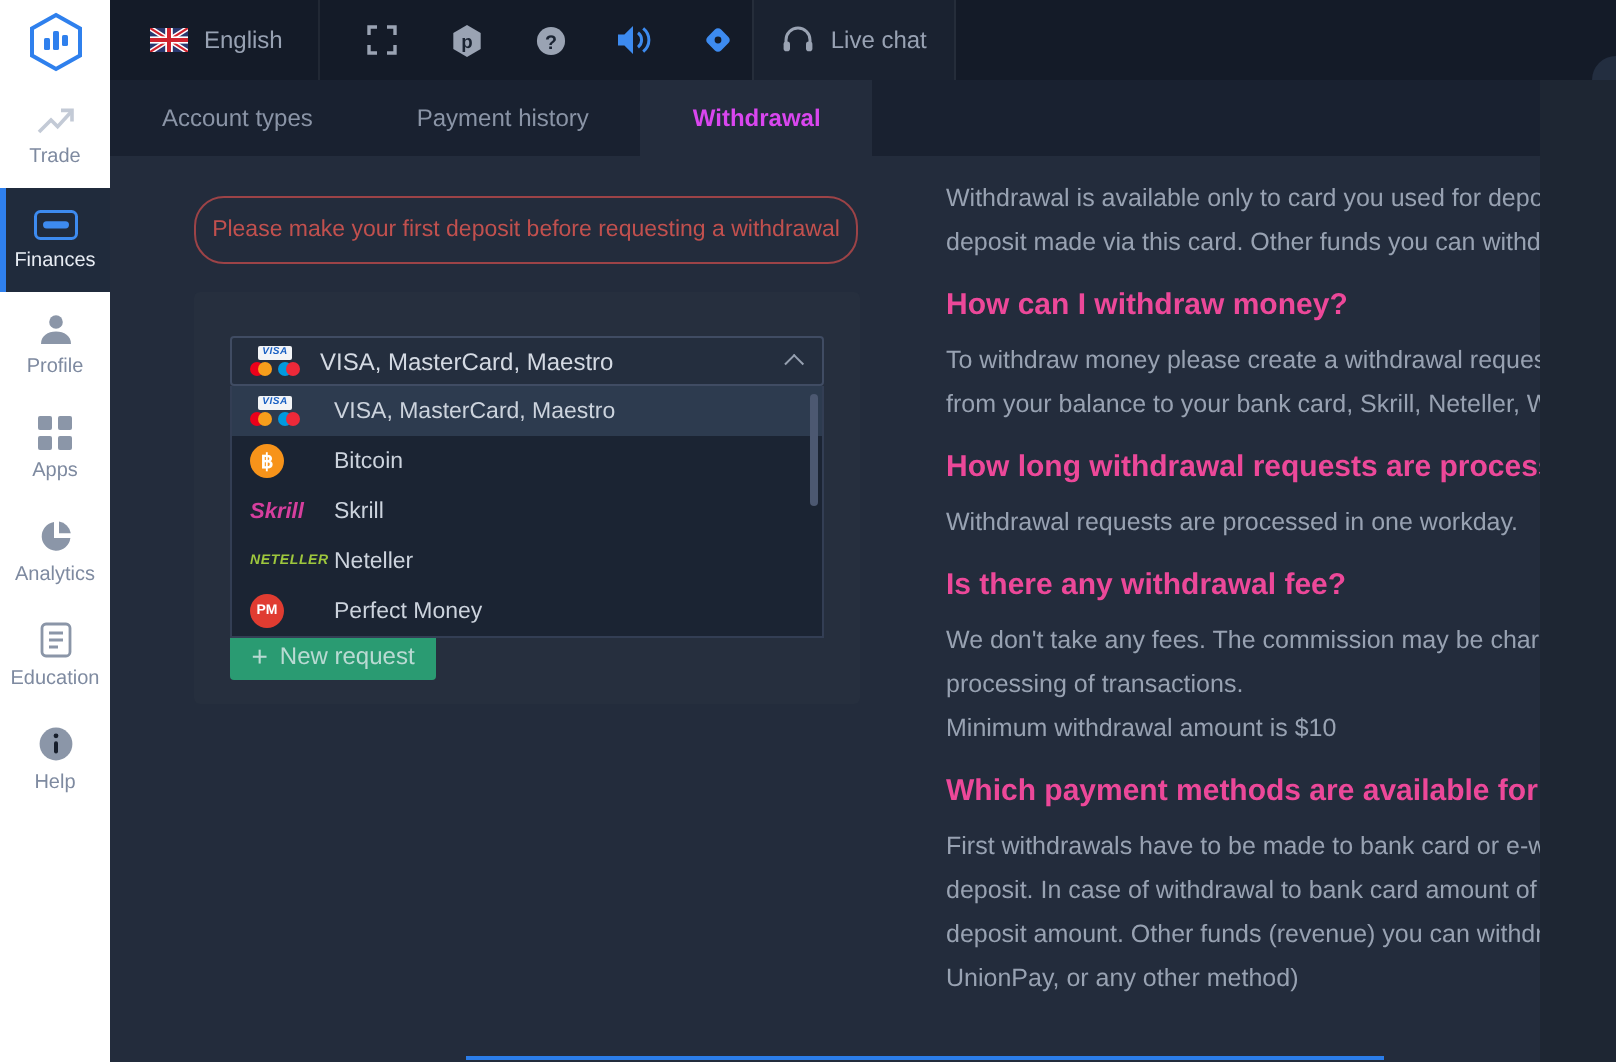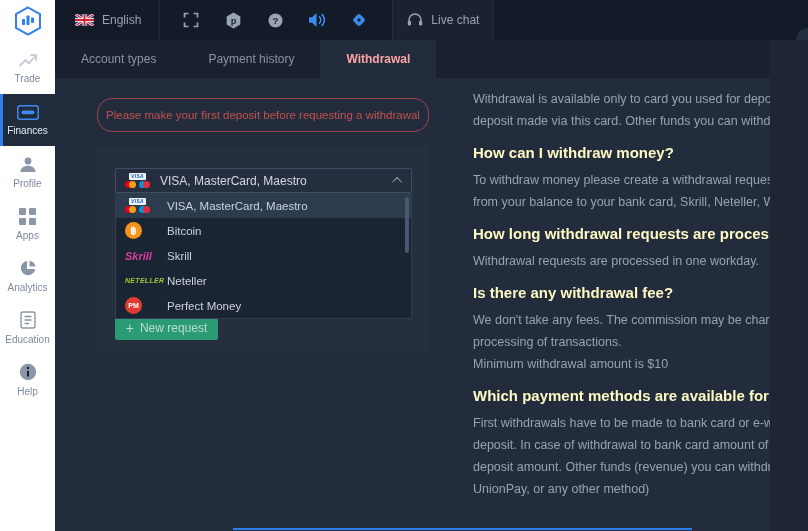--- a/index.html
+++ b/index.html
@@ -16,21 +16,21 @@
     position:absolute; left:55px; top:0; width:753px; height:40px;
     background:#141b28; display:flex; align-items:center;
   }
   .lang { display:flex; align-items:center; gap:8px; margin-left:20px; cursor:pointer; }
   .lang-label { font-size:12px; color:#98a2b3; }
   .tb-divider { width:1px; height:40px; background:rgba(255,255,255,0.06); margin-left:18px; }
   .tb-icons { display:flex; align-items:center; gap:24px; margin-left:22px; }
   .tb-icon { width:18px; height:18px; display:flex; align-items:center; justify-content:center; cursor:pointer; }
   .livechat {
     height:40px; display:flex; align-items:center; gap:8px;
-    padding:0 14px; margin-left:24px;
+    padding:0 14px; margin-left:8px;
     background:#1a2230;
     border-left:1px solid rgba(255,255,255,0.05);
     border-right:1px solid rgba(255,255,255,0.05);
     cursor:pointer;
   }
   .livechat-label { font-size:12px; color:#98a2b3; }
   .edge-circle {
     position:absolute; right:-12px; top:28px; width:24px; height:24px;
     border-radius:50%; background:#232e40;
   }
@@ -51,21 +51,21 @@
   .nav-item.active .nav-label { color:#e8edf4;text-align:right; }
   
   .tabrow {
     position:absolute; left:55px; top:40px; width:753px; height:38px;
     background:#192130; display:flex; align-items:stretch;
   }
   .tab {
     display:flex; align-items:center; padding:0 26px;
     font-size:12px; color:#8a94a6; cursor:pointer; white-space:nowrap;
   }
-  .tab.active { background:#232c3c; color:#fca5a5; font-weight:bold; }
+  .tab.active { background:#232c3c; color:#d946ef; font-weight:bold; }
   
   .content { position:absolute; left:55px; top:78px; width:753px; height:453px; }
   .warning {
     position:absolute; left:42px; top:20px; width:332px; height:34px;
     border:1px solid #9c4347; border-radius:15px;
     display:flex; align-items:center; justify-content:center;
     font-size:11.5px; color:#c1504e;
   }
   .panel {
     position:absolute; left:42px; top:68px; width:333px; height:206px;
@@ -121,21 +121,21 @@
     color:rgba(226,236,238,0.78); font-size:12px; cursor:pointer;
     font-family:"Liberation Sans", sans-serif;
   }
   .plus { font-size:14px; line-height:14px; }
   
   .faq { position:absolute; left:418px; top:10px; width:298px; height:440px; overflow:hidden; }
   .faq .line {
     font-size:12.5px; color:#98a2b2; line-height:22px; white-space:nowrap; overflow:hidden;
   }
   .faq h3 {
-    font-size:15px; line-height:20px; color:#fef9c3; font-weight:bold;
+    font-size:15px; line-height:20px; color:#ec4899; font-weight:bold;
     margin:11px 0 6px 0; white-space:nowrap; overflow:hidden;
   }
   
   .right-strip { position:absolute; left:770px; top:40px; width:38px; height:491px; background:#1e2633; }
   .bottom-line { position:absolute; left:233px; top:528px; width:459px; height:2px; background:#2b7de9; z-index:30; }
 </style>
 </head>
 <body>
 
 <div class="topbar">

